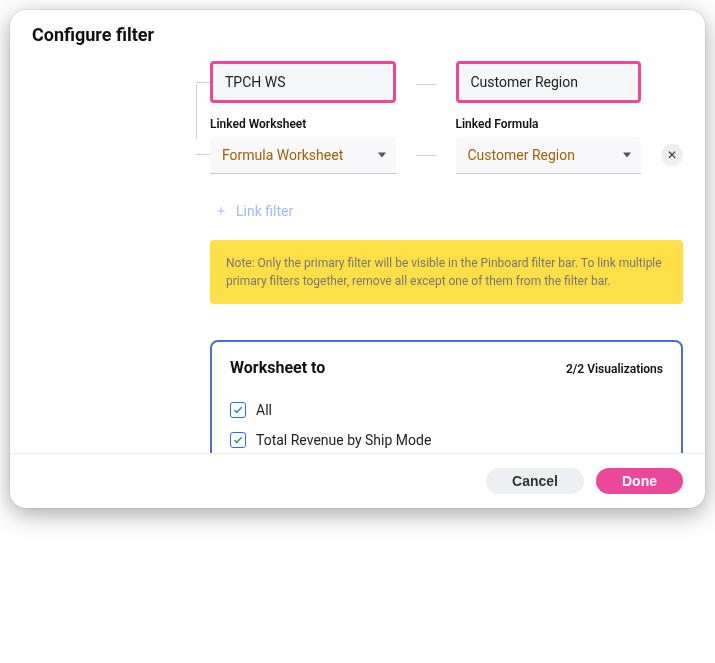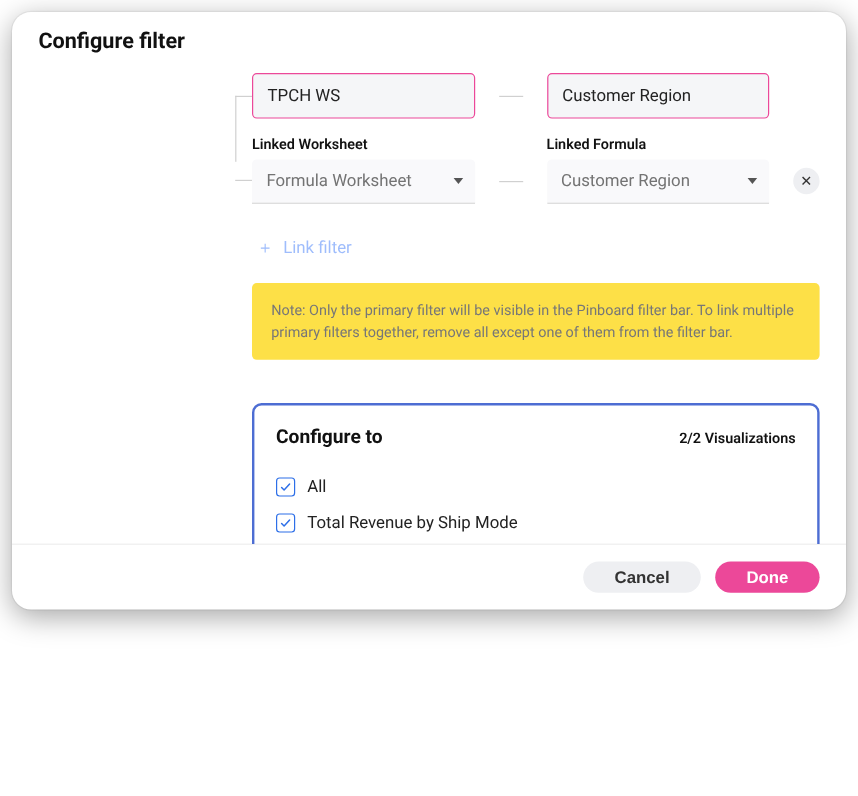--- a/index.html
+++ b/index.html
@@ -52,30 +52,30 @@
     font-size: 12px;
     font-weight: 600;
     color: #111;
   }
   .readonly-box {
     background: #f5f6f8;
     border-radius: 4px;
     padding: 10px 12px;
     font-size: 14px;
     color: #222;
-    border: 1px solid #ec4899;
+    border: 3px solid #ec4899;
   }
   .select-box {
     background: #fff;
     border: none;
     border-bottom: 1px solid #c8c8c8;
     border-radius: 4px 4px 0 0;
     padding: 10px 28px 10px 12px;
     font-size: 14px;
-    color: #737373;
+    color: #a16207;
     position: relative;
     cursor: pointer;
     background-color: #f9f9fb;
   }
   .select-box::after {
     content: "";
     position: absolute;
     right: 10px;
     top: 50%;
     transform: translateY(-50%);
@@ -275,21 +275,21 @@
 
     <div class="add-link">
       <span class="plus">＋</span>
       <span>Link filter</span>
     </div>
 
     <div class="note-box">Note: Only the primary filter will be visible in the Pinboard filter bar. To link multiple primary filters together, remove all except one of them from the filter bar.</div>
 
     <div class="applicable-panel">
       <div class="applicable-header">
-        <div class="applicable-title">Configure to</div>
+        <div class="applicable-title">Worksheet to</div>
         <div class="applicable-count">2/2 Visualizations</div>
       </div>
 
 
       <div class="viz-item">
         <span class="checkbox">
           <svg viewBox="0 0 24 24">
               <polyline points="4,13 9,18 20,6" fill="none" stroke="#2d6fe8" stroke-width="3" stroke-linecap="round" stroke-linejoin="round"></polyline>
             </svg>
         </span>

